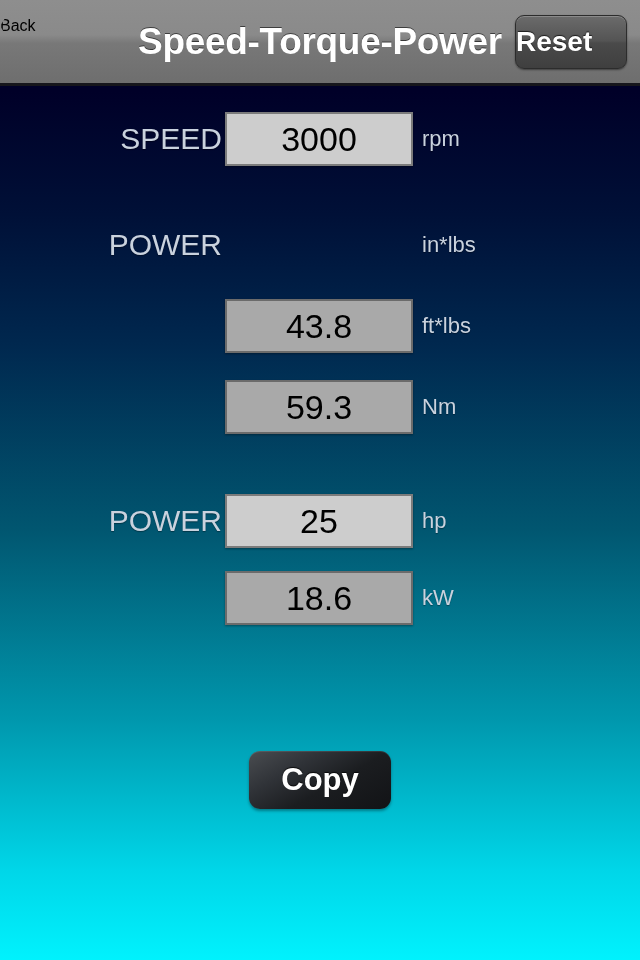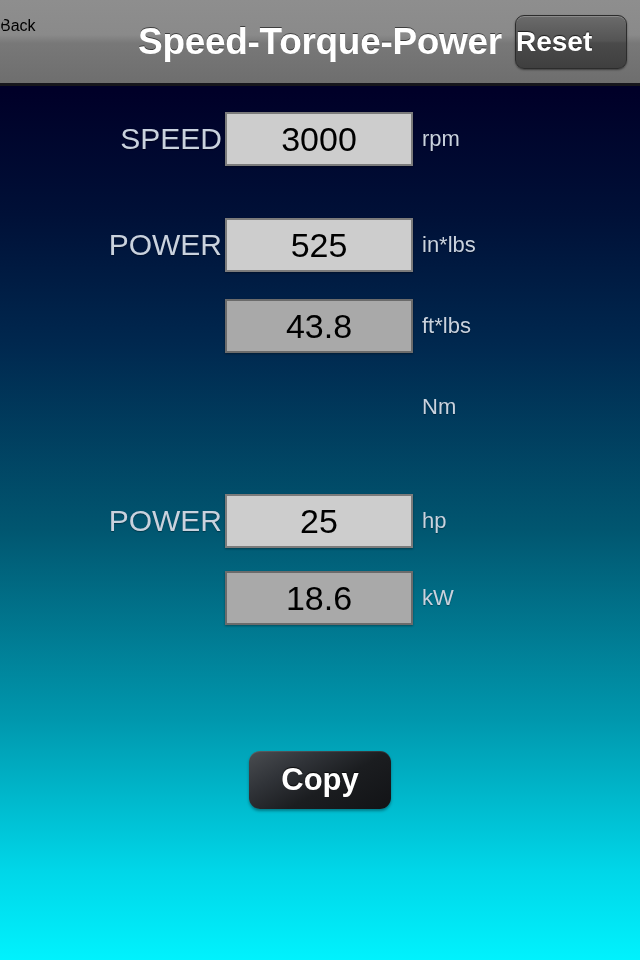--- a/index.html
+++ b/index.html
@@ -181,28 +181,28 @@
 
   <div id="content">
     <div id="rows-container">
         <div class="row" style="top: 20px;">
           <div class="row-label">SPEED</div>
           <div class="field editable">3000</div>
           <div class="row-unit">rpm</div>
         </div>
         <div class="row" style="top: 126px;">
           <div class="row-label">POWER</div>
-          <div class="field editable">525</div>
           <div class="row-unit">in*lbs</div>
         </div>
         <div class="row" style="top: 207px;">
           <div class="field">43.8</div>
           <div class="row-unit">ft*lbs</div>
         </div>
         <div class="row" style="top: 288px;">
+          <div class="field">59.3</div>
           <div class="row-unit">Nm</div>
         </div>
         <div class="row" style="top: 402px;">
           <div class="row-label">POWER</div>
           <div class="field editable">25</div>
           <div class="row-unit">hp</div>
         </div>
         <div class="row" style="top: 479px; padding-left: 42px;">
           <div class="field">18.6</div>
           <div class="row-unit">kW</div>

